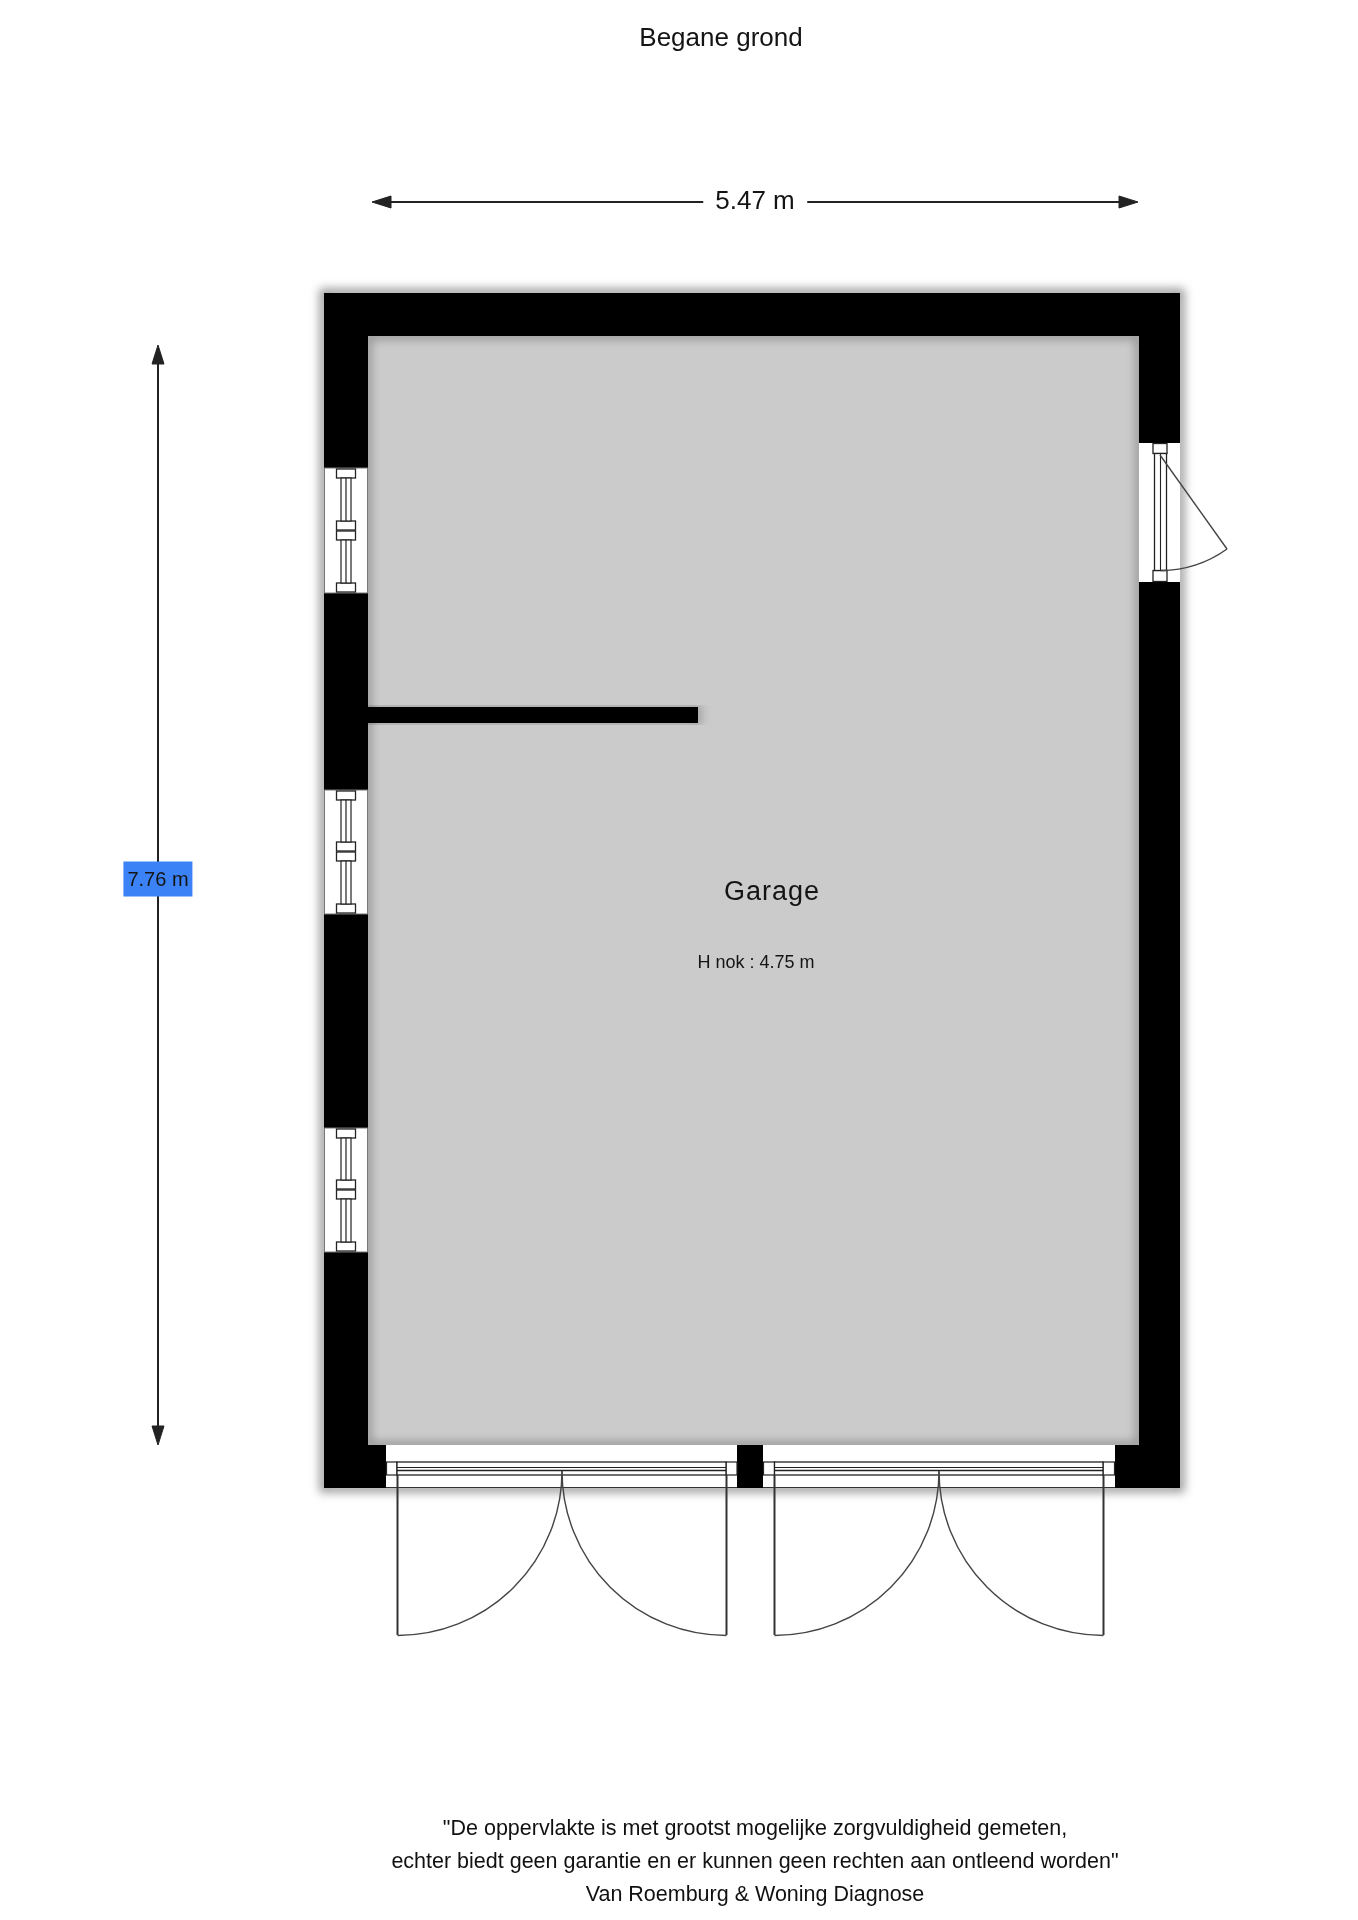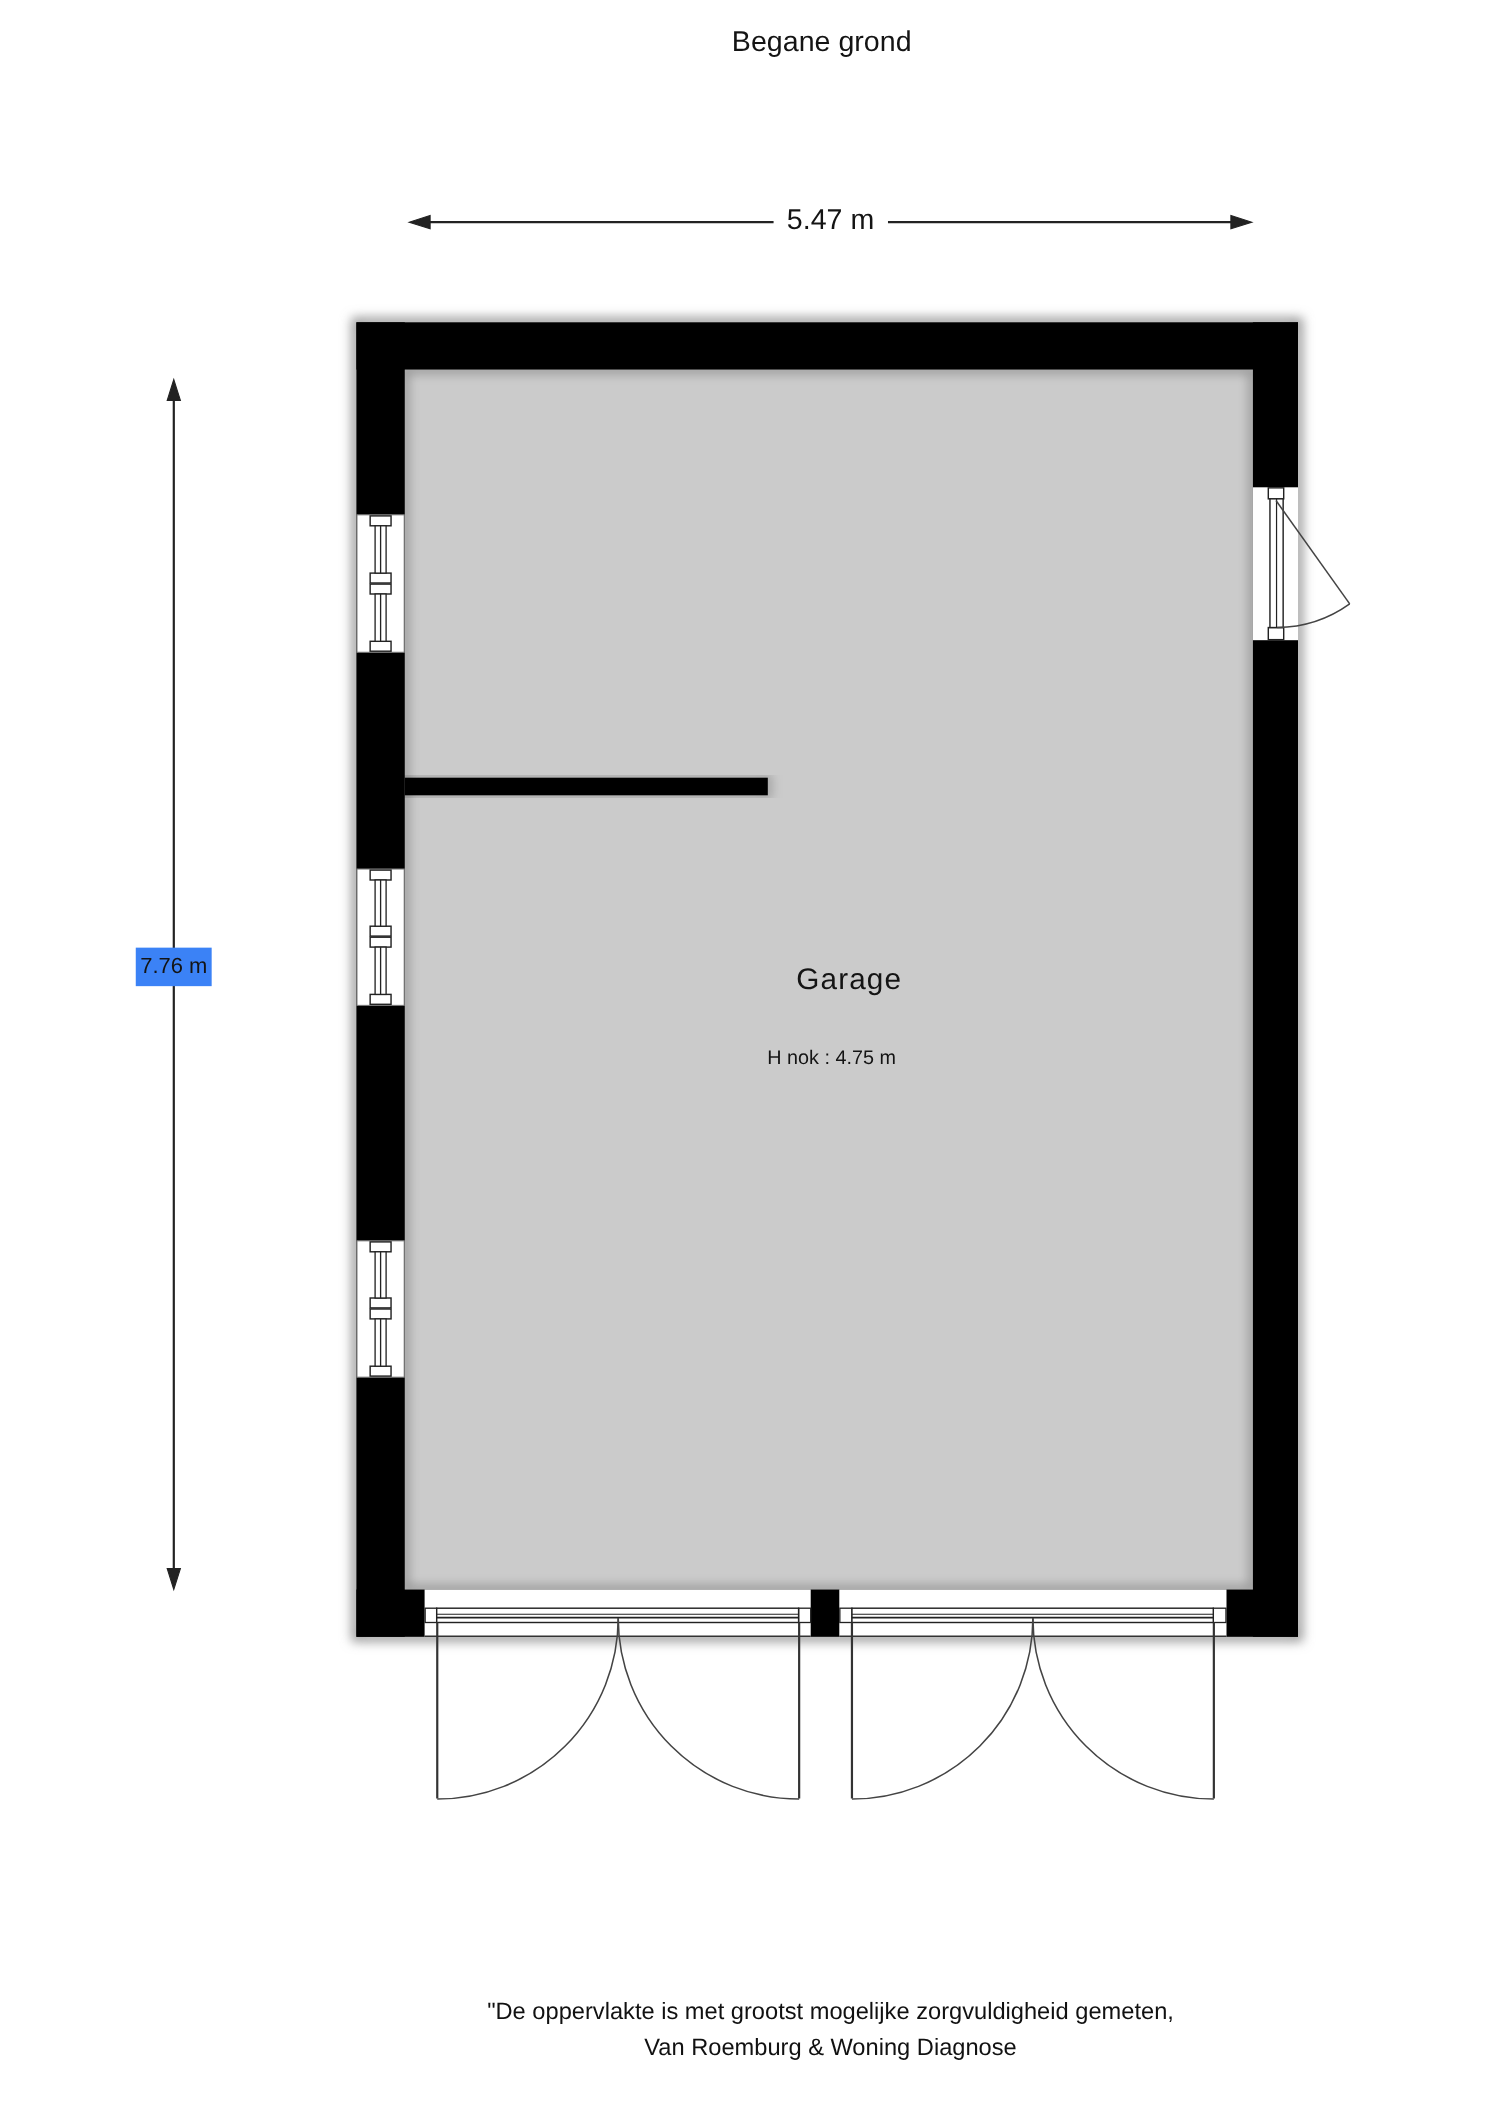--- a/index.html
+++ b/index.html
@@ -23,21 +23,20 @@
   .txt {
     position: absolute;
     color: #141414;
     white-space: nowrap;
   }
   #title {
     left: 721px;
     top: 22px;
     transform: translateX(-50%);
     font-size: 26px;
-    margin-left: 26px;
   }
   #dim-width {
     left: 755px;
     top: 200px;
     transform: translate(-50%, -50%);
     font-size: 26px;
     background: #ffffff;
     padding: 3px 12px;
   }
   #dim-height {
@@ -189,16 +188,17 @@
   <div id="title" class="txt">Begane grond</div>
 
   <div id="dim-width" class="txt">5.47 m</div>
   <div id="dim-height" class="txt">7.76 m</div>
 
   <div id="room-name" class="txt">Garage</div>
   <div id="room-h" class="txt">H nok : 4.75 m</div>
 
   <div id="footer">
     <div>"De oppervlakte is met grootst mogelijke zorgvuldigheid gemeten,</div>
+    <div>echter biedt geen garantie en er kunnen geen rechten aan ontleend worden"</div>
     <div>Van Roemburg &amp; Woning Diagnose</div>
   </div>
 
 </div>
 
 </body></html>

